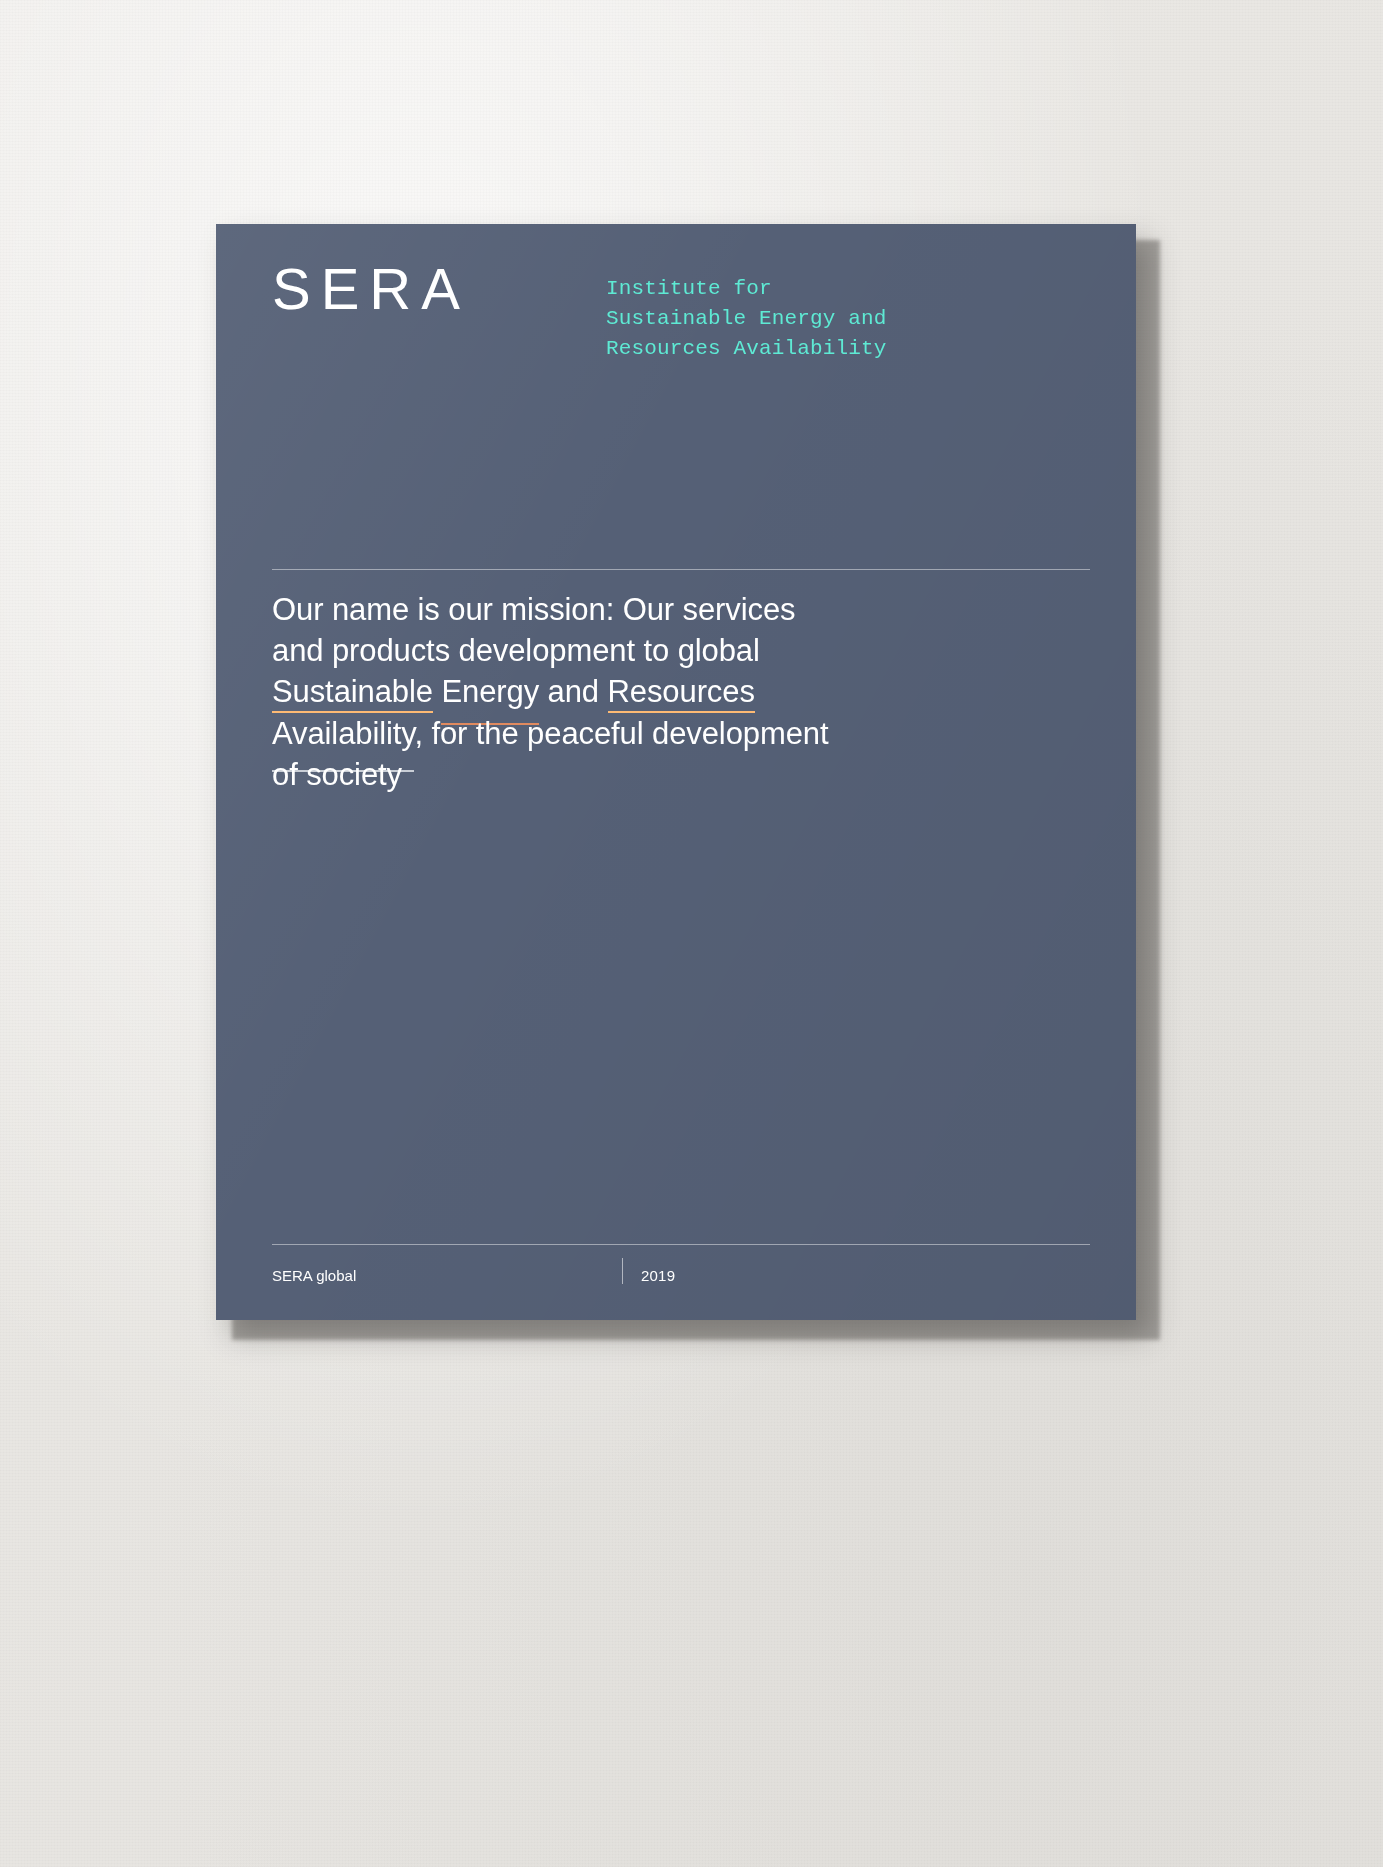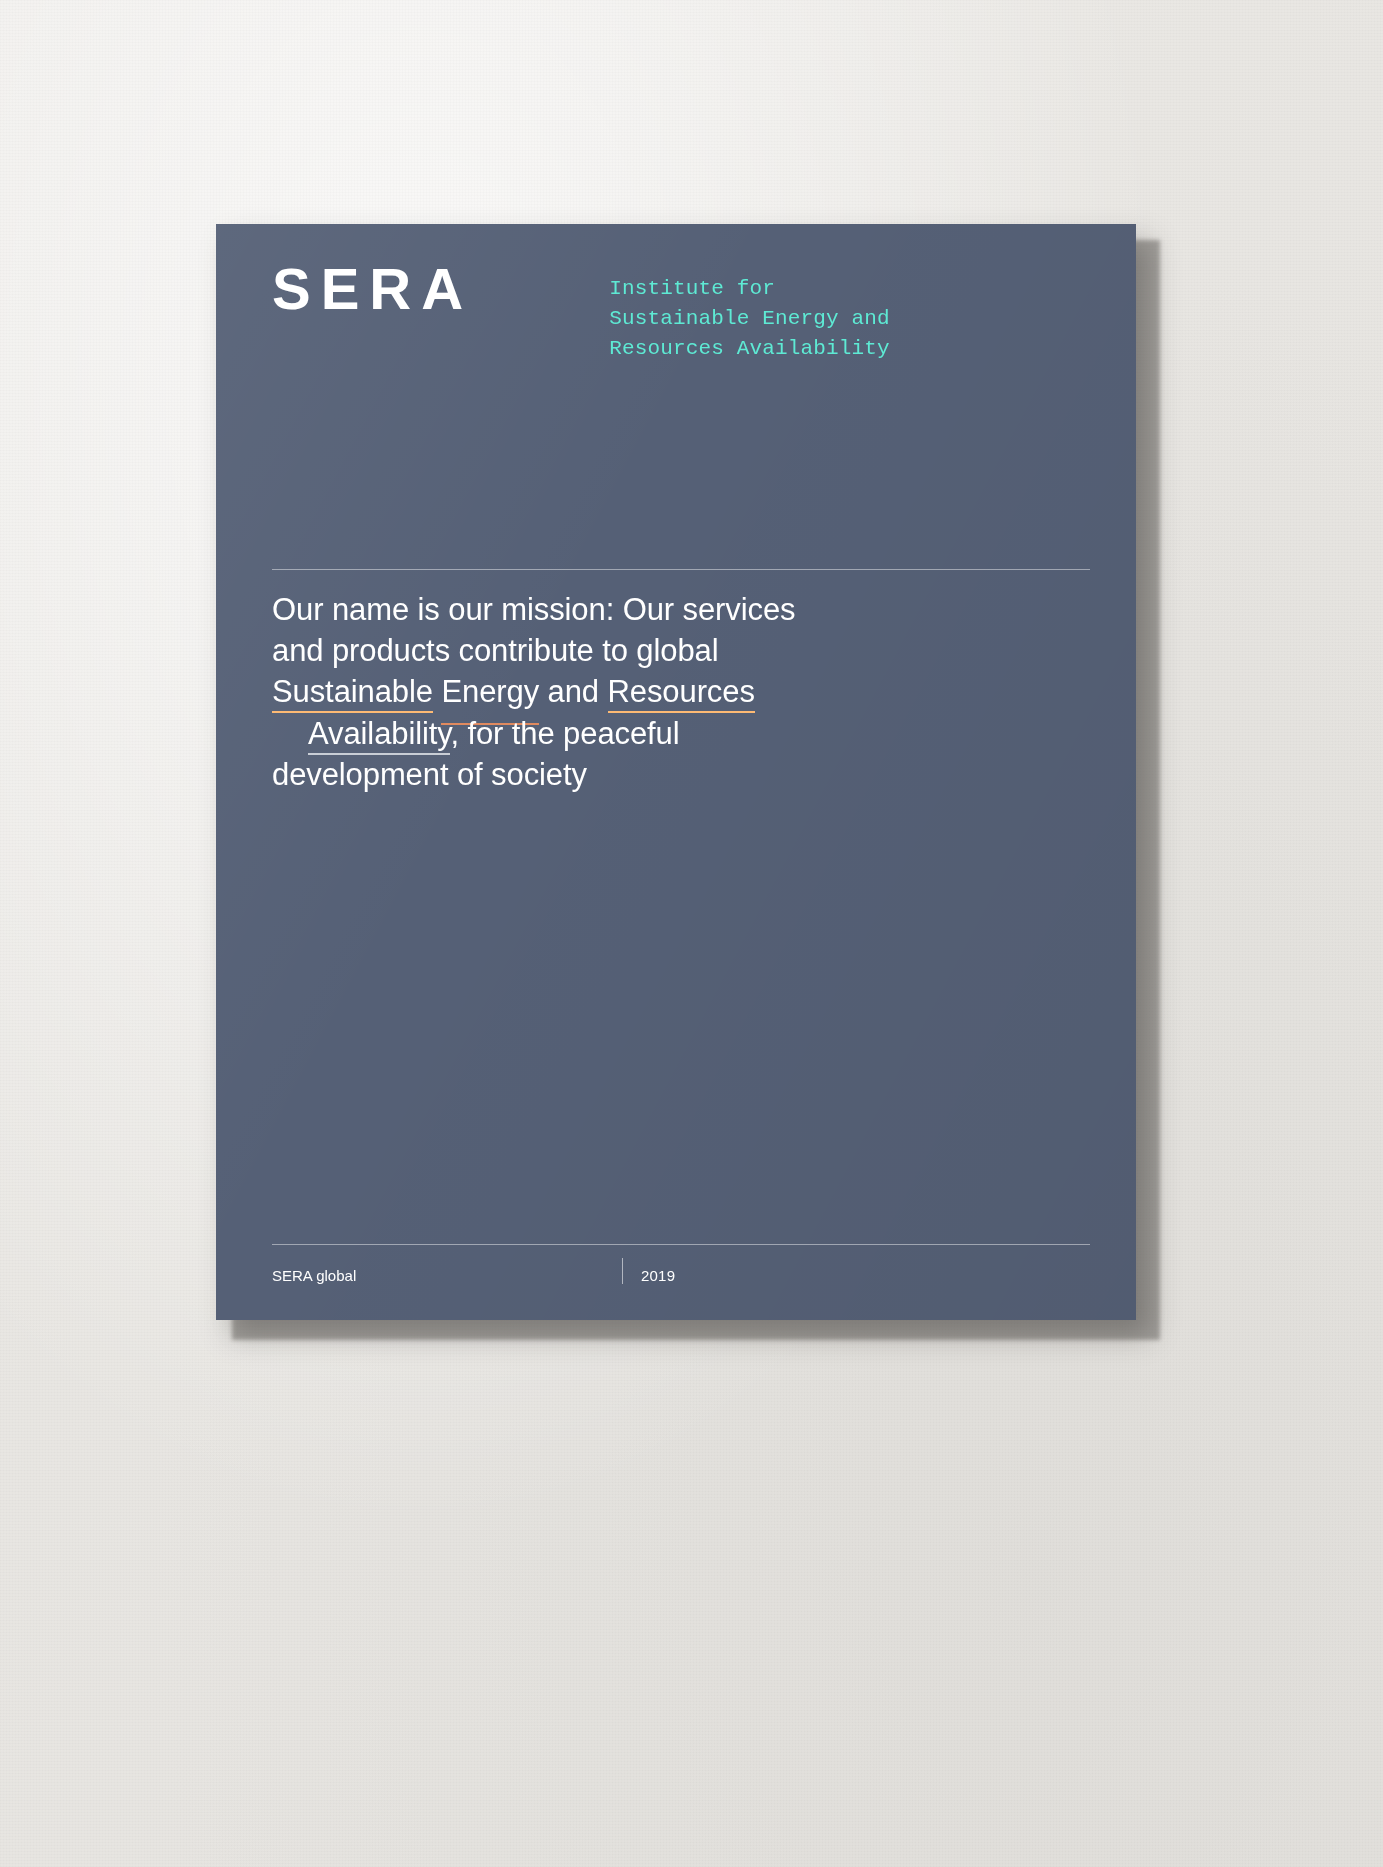--- a/index.html
+++ b/index.html
@@ -78,21 +78,21 @@
     position: absolute;
     top: 36px;
     left: 0;
     right: 0;
     display: flex;
     align-items: flex-start;
   }
   .wordmark {
     font-family: "Liberation Sans", sans-serif;
     font-size: 58px;
-    font-weight: 700;
+    font-weight: 400;
     letter-spacing: 10px;
     line-height: 1;
     color: #ffffff;
     white-space: nowrap;
   }
   .subtitle {
     margin-left: 136px;
     margin-top: 14px;
     font-family: Liberation Mono, monospace;
     font-size: 21px;
@@ -128,22 +128,21 @@
   .u-white {
     border-bottom: 2px solid #fdba74;
     padding-bottom: 2px;
   }
   .u-orange {
     border-bottom: 2px solid #e08a5f;
     padding-bottom: 14px;
   }
   .u-grey {
     border-bottom: 2px solid #c9ced6;
-    padding-bottom: 2px;
-    margin-left: 36px;
+    padding-bottom: 19px;
   }
 
   
   .footer {
     position: absolute;
     top: 1034px;
     left: 0;
     right: 0;
     display: flex;
     align-items: flex-end;
@@ -175,21 +174,21 @@
     <div class="header">
       <div class="wordmark">SERA</div>
       <div class="subtitle">Institute for
 Sustainable Energy and
 Resources Availability</div>
     </div>
 
     <div class="rule rule-top"></div>
 
     <div class="mission">
-      <span>Our name is our mission: Our services and products contribute to global </span><span class="u-white">Sustainable</span><span> </span><span class="u-orange">Energy</span><span> and </span><span class="u-white">Resources</span><span> </span><span class="u-grey">Availability</span><span>, for the peaceful development of society</span>
+      <span>Our name is our mission: Our services and products development to global </span><span class="u-white">Sustainable</span><span> </span><span class="u-orange">Energy</span><span> and </span><span class="u-white">Resources</span><span> </span><span class="u-grey">Availability</span><span>, for the peaceful development of society</span>
     </div>
 
     <div class="rule rule-bottom"></div>
 
     <div class="footer">
       <div class="footer-left">SERA global</div>
       <div class="footer-divider"></div>
       <div class="footer-year">2019</div>
     </div>
 

